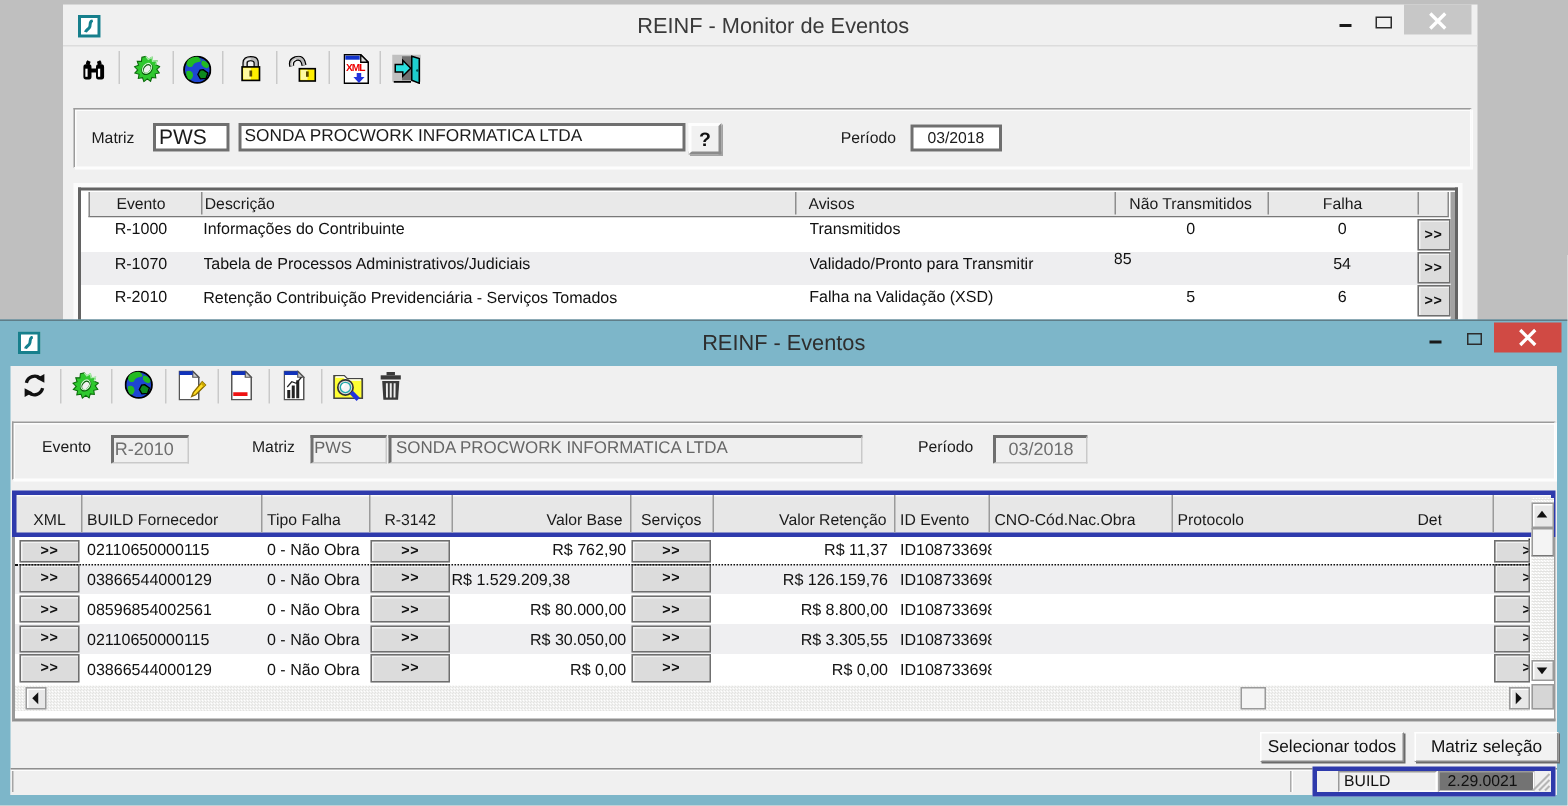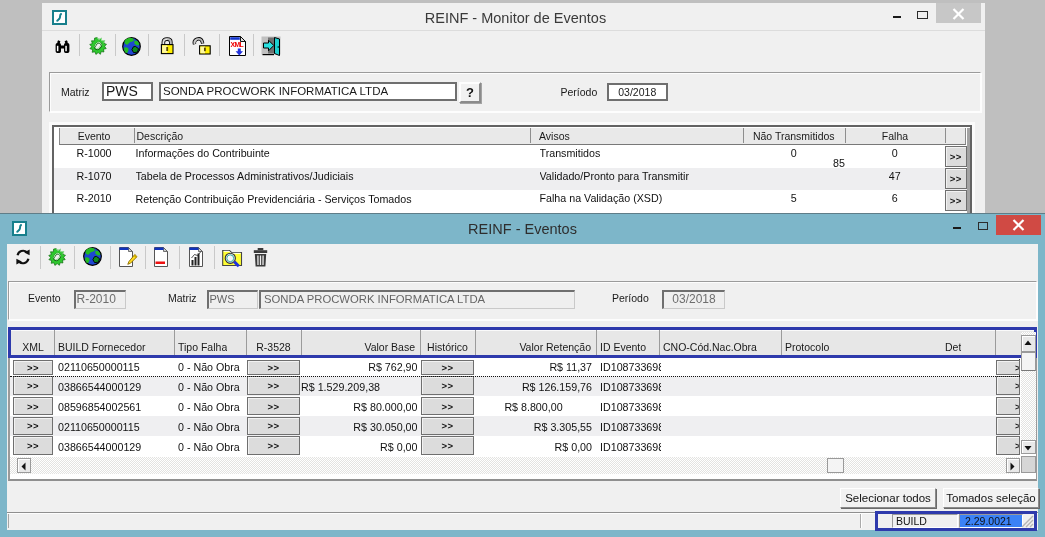--- a/index.html
+++ b/index.html
@@ -114,22 +114,22 @@
 <div class="cell" style="left:54px;top:146.4px;width:80px;text-align:center">R-1000</div>
 <div class="cell" style="left:135.5px;top:146.4px">Informações do Contribuinte</div>
 <div class="cell" style="left:539.5px;top:146.4px">Transmitidos</div>
 <div class="cell" style="left:742.5px;top:146.4px;width:102.5px;text-align:center">0</div>
 <div class="cell" style="left:845px;top:146.4px;width:99.5px;text-align:center">0</div>
 <div class="gbtn" style="left:945px;top:145.9px;width:21.5px;height:21.2px;line-height:19.2px">&gt;&gt;</div>
 <div class="abs" style="left:54px;top:167.6px;width:912.5px;height:22.2px;background:#eeeef0"></div>
 <div class="cell" style="left:54px;top:168.6px;width:80px;text-align:center">R-1070</div>
 <div class="cell" style="left:135.5px;top:168.6px">Tabela de Processos Administrativos/Judiciais</div>
 <div class="cell" style="left:539.5px;top:168.6px">Validado/Pronto para Transmitir</div>
-<div class="cell" style="left:742.5px;top:156px;width:102.5px;text-align:right">85</div>
-<div class="cell" style="left:845px;top:168.6px;width:99.5px;text-align:center">47</div>
+<div class="cell" style="left:742.5px;top:166px;width:102.5px;text-align:left">85</div>
+<div class="cell" style="left:845px;top:168.6px;width:99.5px;text-align:center">54</div>
 <div class="gbtn" style="left:945px;top:168.1px;width:21.5px;height:21.2px;line-height:19.2px">&gt;&gt;</div>
 <div class="abs" style="left:54px;top:189.8px;width:912.5px;height:22.2px;background:#fff"></div>
 <div class="cell" style="left:54px;top:190.8px;width:80px;text-align:center">R-2010</div>
 <div class="cell" style="left:135.5px;top:192px">Retenção Contribuição Previdenciária - Serviços Tomados</div>
 <div class="cell" style="left:539.5px;top:190.8px">Falha na Validação (XSD)</div>
 <div class="cell" style="left:742.5px;top:190.8px;width:102.5px;text-align:center">5</div>
 <div class="cell" style="left:845px;top:190.8px;width:99.5px;text-align:center">6</div>
 <div class="gbtn" style="left:945px;top:190.3px;width:21.5px;height:21.2px;line-height:19.2px">&gt;&gt;</div>
 <div class="abs" style="left:0;top:213px;width:1045px;height:324px;background:#7db6c9"></div>
 <div class="abs" style="left:0;top:213px;width:1045px;height:1px;background:#5f7d88"></div>
@@ -222,23 +222,23 @@
 <div class="vline" style="left:301px;top:330px;height:25px;background:#9b9b9b"></div>
 <div class="vline" style="left:420px;top:330px;height:25px;background:#9b9b9b"></div>
 <div class="vline" style="left:475px;top:330px;height:25px;background:#9b9b9b"></div>
 <div class="vline" style="left:596px;top:330px;height:25px;background:#9b9b9b"></div>
 <div class="vline" style="left:659px;top:330px;height:25px;background:#9b9b9b"></div>
 <div class="vline" style="left:781px;top:330px;height:25px;background:#9b9b9b"></div>
 <div class="vline" style="left:995px;top:330px;height:25px;background:#9b9b9b"></div>
 <div class="hcell" style="left:12px;top:341px;width:42px;text-align:center">XML</div>
 <div class="hcell" style="left:58px;top:341px">BUILD Fornecedor</div>
 <div class="hcell" style="left:178px;top:341px">Tipo Falha</div>
-<div class="hcell" style="left:246px;top:341px;width:55px;text-align:center">R-3528</div>
+<div class="hcell" style="left:246px;top:341px;width:55px;text-align:center">R-3142</div>
 <div class="hcell" style="left:301px;top:341px;width:114px;text-align:right">Valor Base</div>
-<div class="hcell" style="left:420px;top:341px;width:55px;text-align:center">Histórico</div>
+<div class="hcell" style="left:420px;top:341px;width:55px;text-align:center">Serviços</div>
 <div class="hcell" style="left:475px;top:341px;width:116px;text-align:right">Valor Retenção</div>
 <div class="hcell" style="left:600px;top:341px">ID Evento</div>
 <div class="hcell" style="left:663px;top:341px">CNO-Cód.Nac.Obra</div>
 <div class="hcell" style="left:785px;top:341px">Protocolo</div>
 <div class="hcell" style="left:945px;top:341px">Det</div>
 <div class="abs" style="left:8px;top:358px;width:1029px;height:123px;background:#fff;border-left:2px solid #9a9a9a;border-right:1px solid #9a9a9a;border-bottom:2px solid #8f8f8f"></div>
 <div class="abs" style="left:10px;top:359px;width:1010px;height:16.5px;background:#fff;border-right:1px dotted #333;"></div>
 <div class="cell" style="left:58px;top:359.5px">02110650000115</div>
 <div class="cell" style="left:178px;top:359.5px">0 - Não Obra</div>
 <div class="cell" style="left:301px;top:359.5px;width:116.5px;text-align:right">R$ 762,90</div>
@@ -255,21 +255,21 @@
 <div class="cell" style="left:475px;top:379.5px;width:117px;text-align:right">R$ 126.159,76</div>
 <div class="cell" style="left:600px;top:379.5px;width:61px">ID108733698</div>
 <div class="gbtn" style="left:13px;top:376.0px;width:40px;height:19.0px;line-height:17.5px">&gt;&gt;</div>
 <div class="gbtn" style="left:247px;top:376.0px;width:53px;height:19.0px;line-height:17.5px">&gt;&gt;</div>
 <div class="gbtn" style="left:421px;top:376.0px;width:53px;height:19.0px;line-height:17.5px">&gt;&gt;</div>
 <div class="gbtn" style="left:996px;top:376.0px;width:24px;height:19.0px;line-height:17.5px;text-align:left;overflow:hidden"><span style="margin-left:18px">&gt;&gt;</span></div>
 <div class="abs" style="left:10px;top:396px;width:1010px;height:20px;background:#fff;"></div>
 <div class="cell" style="left:58px;top:400px">08596854002561</div>
 <div class="cell" style="left:178px;top:400px">0 - Não Obra</div>
 <div class="cell" style="left:301px;top:400px;width:116.5px;text-align:right">R$ 80.000,00</div>
-<div class="cell" style="left:475px;top:400px;width:117px;text-align:center">R$ 8.800,00</div>
+<div class="cell" style="left:475px;top:400px;width:117px;text-align:right">R$ 8.800,00</div>
 <div class="cell" style="left:600px;top:400px;width:61px">ID108733698</div>
 <div class="gbtn" style="left:13px;top:396.5px;width:40px;height:18.5px;line-height:17px">&gt;&gt;</div>
 <div class="gbtn" style="left:247px;top:396.5px;width:53px;height:18.5px;line-height:17px">&gt;&gt;</div>
 <div class="gbtn" style="left:421px;top:396.5px;width:53px;height:18.5px;line-height:17px">&gt;&gt;</div>
 <div class="gbtn" style="left:996px;top:396.5px;width:24px;height:18.5px;line-height:17px;text-align:left;overflow:hidden"><span style="margin-left:18px">&gt;&gt;</span></div>
 <div class="abs" style="left:10px;top:416px;width:1010px;height:19.5px;background:#efeff1;"></div>
 <div class="cell" style="left:58px;top:420px">02110650000115</div>
 <div class="cell" style="left:178px;top:420px">0 - Não Obra</div>
 <div class="cell" style="left:301px;top:420px;width:116.5px;text-align:right">R$ 30.050,00</div>
 <div class="cell" style="left:475px;top:420px;width:117px;text-align:right">R$ 3.305,55</div>
@@ -300,22 +300,22 @@
 <div class="abs" style="left:10px;top:457px;width:1010px;height:17px;background:repeating-conic-gradient(#ffffff 0 25%,#e3e3e1 0 50%) 0 0/2px 2px"></div>
 <div class="abs" style="left:17px;top:458px;width:14px;height:15px;background:#e8e8e8;border:1px solid #9a9a9a;box-shadow:inset 1px 1px 0 #fff"><svg width="11" height="13">
       <path d="M3.5 6.5 L7.5 2.5 L7.5 10.5 Z" fill="#111"></path>
     </svg></div>
 <div class="abs" style="left:827px;top:458px;width:17px;height:15px;background:#f4f4f4;border:1px solid #9a9a9a"></div>
 <div class="abs" style="left:1006px;top:458px;width:14px;height:15px;background:#e8e8e8;border:1px solid #9a9a9a;box-shadow:inset 1px 1px 0 #fff"><svg width="11" height="13">
       <path d="M7.5 6.5 L3.5 2.5 L3.5 10.5 Z" fill="#111"></path>
     </svg></div>
 <div class="abs" style="left:1020.5px;top:456px;width:15px;height:17px;background:#d6d6d6;border:1px solid #9a9a9a"></div>
 <div class="wbtn" style="left:840px;top:488px;width:96px;height:20px;line-height:18px">Selecionar todos</div>
-<div class="wbtn" style="left:943px;top:488px;width:96px;height:20px;line-height:18px">Tomados seleção</div>
+<div class="wbtn" style="left:943px;top:488px;width:96px;height:20px;line-height:18px">Matriz seleção</div>
 <div class="abs" style="left:7px;top:512px;width:1031px;height:18px;background:#f0f0f0;border-top:1px solid #8f8f8f;box-shadow:inset 0 1px 0 #fdfdfd"></div>
 <div class="abs" style="left:860px;top:514px;width:1px;height:14px;background:#aaa;box-shadow:1px 0 0 #fff"></div>
 <div class="abs" style="left:8px;top:514px;width:1px;height:14px;background:#a5a5a5"></div>
 <div class="abs" style="left:875px;top:511px;width:162px;height:20px;border:3px solid #2e3aac;background:#f0f0f0">
 <div class="abs" style="left:14px;top:0px;width:66px;height:14px;border:1px solid #9a9a9a;border-bottom-color:#fff;border-right-color:#fff;font-size:10.5px;line-height:13px;padding-left:3px;color:#111;background:#f0f0f0">BUILD</div>
-<div class="abs" style="left:81px;top:0px;width:64px;height:14px;border:1px solid #9a9a9a;border-bottom-color:#fff;border-right-color:#fff;font-size:10.5px;line-height:13px;padding-left:5px;color:#111;background:#3b82f6">2.29.0021</div>
+<div class="abs" style="left:81px;top:0px;width:64px;height:14px;border:1px solid #9a9a9a;border-bottom-color:#fff;border-right-color:#fff;font-size:10.5px;line-height:13px;padding-left:5px;color:#111;background:#737373">2.29.0021</div>
 <svg class="abs" style="right:0px;bottom:0px" width="13" height="13">
       <path d="M12 1 L1 12 M12 5 L5 12 M12 9 L9 12" stroke="#b5b5b5" stroke-width="1.4"></path>
     </svg>
 </div>
 </body></html>

